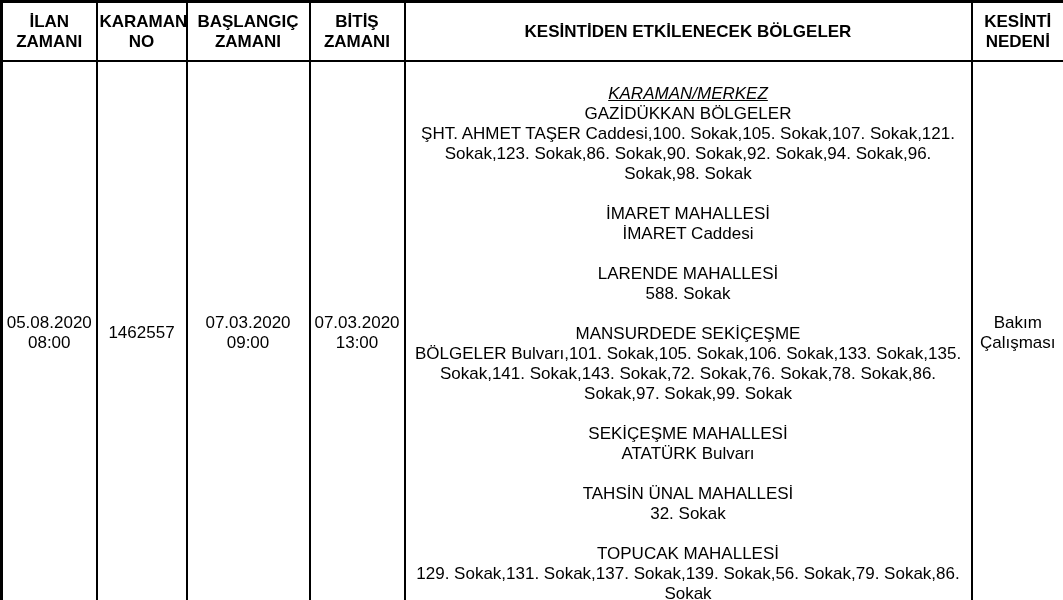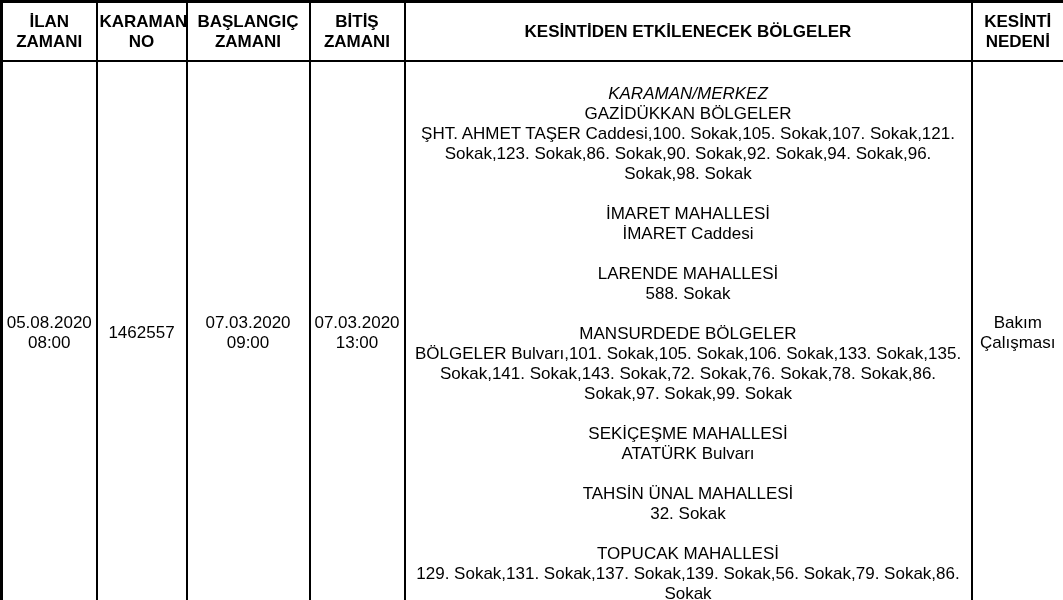--- a/index.html
+++ b/index.html
@@ -38,20 +38,21 @@
   td {
     font-size: 17px;
     line-height: 20px;
     padding: 0 2px;
   }
   td.regions-cell {
     padding: 0 5px;
   }
   .district {
     font-style: italic;
+    text-decoration: underline;
     margin-top: 22px;
   }
   .section + .section {
     margin-top: 20px;
   }
   .cell-line {
     display: block;
   }
 </style>
 </head>
@@ -99,21 +100,21 @@
         </div>
         <div class="section">
           <div>İMARET MAHALLESİ</div>
           <div>İMARET Caddesi</div>
         </div>
         <div class="section">
           <div>LARENDE MAHALLESİ</div>
           <div>588. Sokak</div>
         </div>
         <div class="section">
-          <div>MANSURDEDE BÖLGELER</div>
+          <div>MANSURDEDE SEKİÇEŞME</div>
           <div>BÖLGELER Bulvarı,101. Sokak,105. Sokak,106. Sokak,133. Sokak,135. Sokak,141. Sokak,143. Sokak,72. Sokak,76. Sokak,78. Sokak,86. Sokak,97. Sokak,99. Sokak</div>
         </div>
         <div class="section">
           <div>SEKİÇEŞME MAHALLESİ</div>
           <div>ATATÜRK Bulvarı</div>
         </div>
         <div class="section">
           <div>TAHSİN ÜNAL MAHALLESİ</div>
           <div>32. Sokak</div>
         </div>

